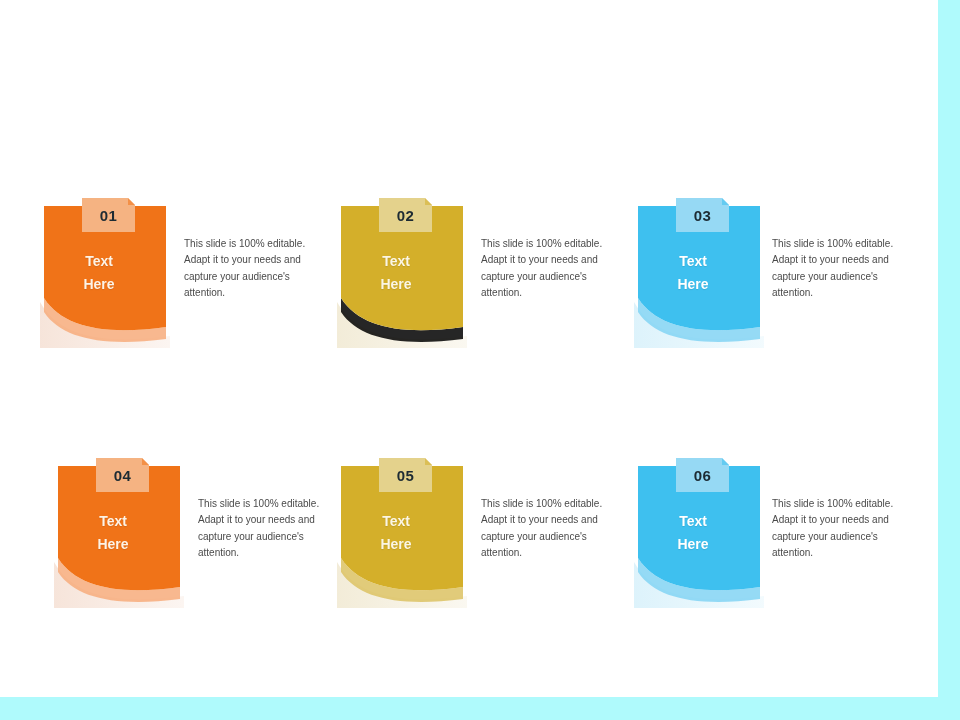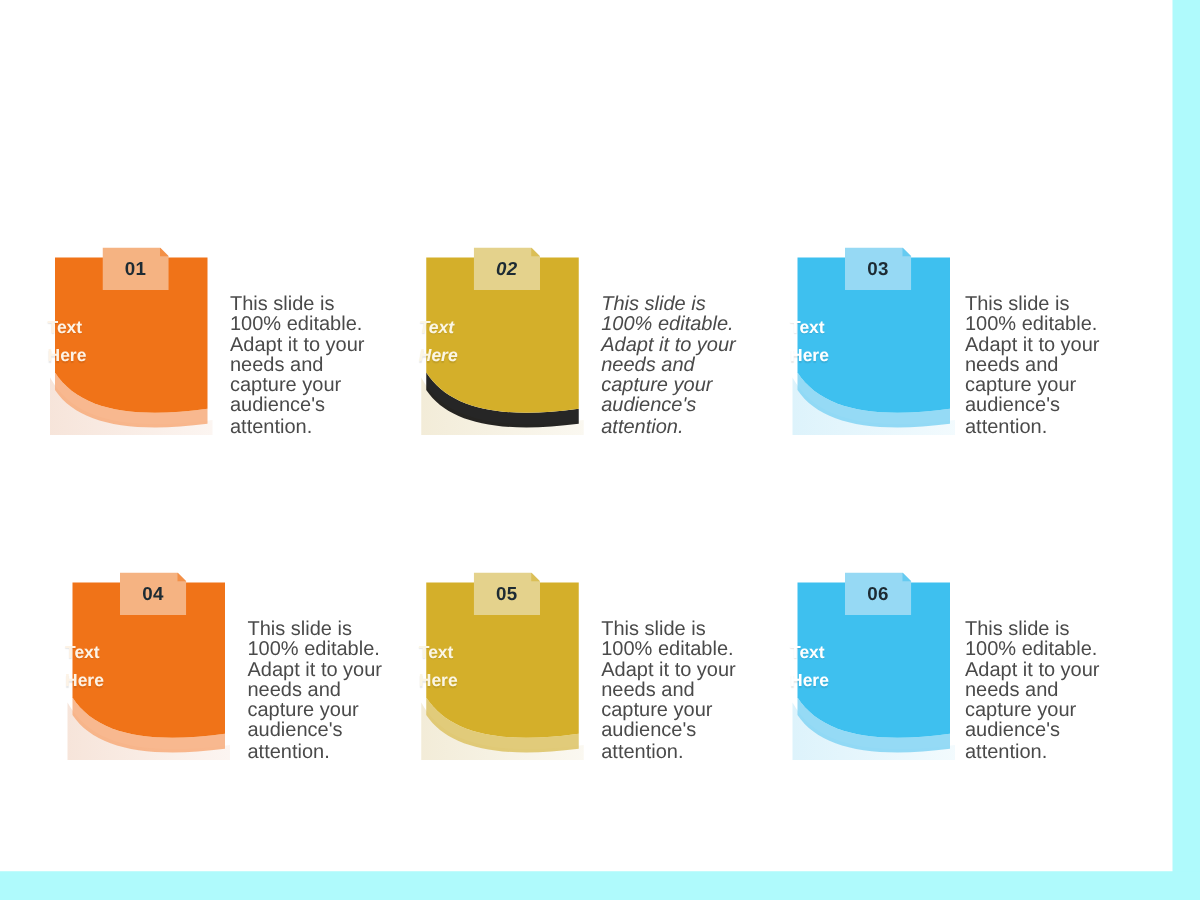--- a/index.html
+++ b/index.html
@@ -48,30 +48,30 @@
   .tab .tab-num{
     position:absolute;left:0;top:0;width:53px;height:34px;
     display:flex;align-items:center;justify-content:center;
     font-size:15px;font-weight:bold;color:#1d2b33;
     letter-spacing:0.4px;
   }
 
   
   .label-here{
     position:absolute;left:0;top:52px;width:122px;
-    z-index:2;
+    text-align:center;z-index:2;
     font-size:14px;font-weight:bold;line-height:23px;
     text-shadow:0 1px 1px rgba(0,0,0,0.10);
   }
   .label-here span{display:block;}
 
   
   .note-body{
     position:absolute;left:146px;top:38px;width:126px;
-    font-size:16px;line-height:16.3px;color:#4a4a4a;
+    font-size:10px;line-height:16.3px;color:#4a4a4a;
   }
   .right-col .note-body{left:140px;}
 </style>
 </head>
 <body>
 
 <div class="slide">
 
   <div class="accent-right"></div>
   <div class="accent-bottom"></div>
@@ -98,21 +98,21 @@
             <path d="M46 0 L 53 7 L 46 7 Z" fill="#F07318" opacity="0.55"></path>
           </svg>
           <div class="tab-num">01</div>
         </div>
         <div class="label-here" style="color: rgb(253, 243, 230);">
           <span>Text</span>
           <span>Here</span>
         </div>
         <div class="note-body">This slide is 100% editable. Adapt it to your needs and capture your audience's attention.</div>
       </div>
-      <div class="note" style="left: 335px; top: 198px; font-style: italic;">
+      <div class="note" style="left: 335px; top: 198px;">
         <div class="card-wrap">
           <svg class="card-svg" viewBox="0 0 134 150" xmlns="http://www.w3.org/2000/svg">
             <defs>
               <linearGradient id="shn1" x1="0" y1="0" x2="1" y2="0">
                 <stop offset="0%" stop-color="#F2EBD6" stop-opacity="0.95"></stop>
                 <stop offset="100%" stop-color="#F2EBD6" stop-opacity="0.35"></stop>
               </linearGradient>
             </defs>
             <path d="M2 104 C 22 140, 66 146, 132 138 L 132 150 L 2 150 Z" fill="url(#shn1)"></path>
             <path d="M6 100 C 26 131, 70 137, 128 129 L 128 141 C 66 149, 24 141, 6 114 Z" fill="#E0C濃" opacity="0.85"></path>

